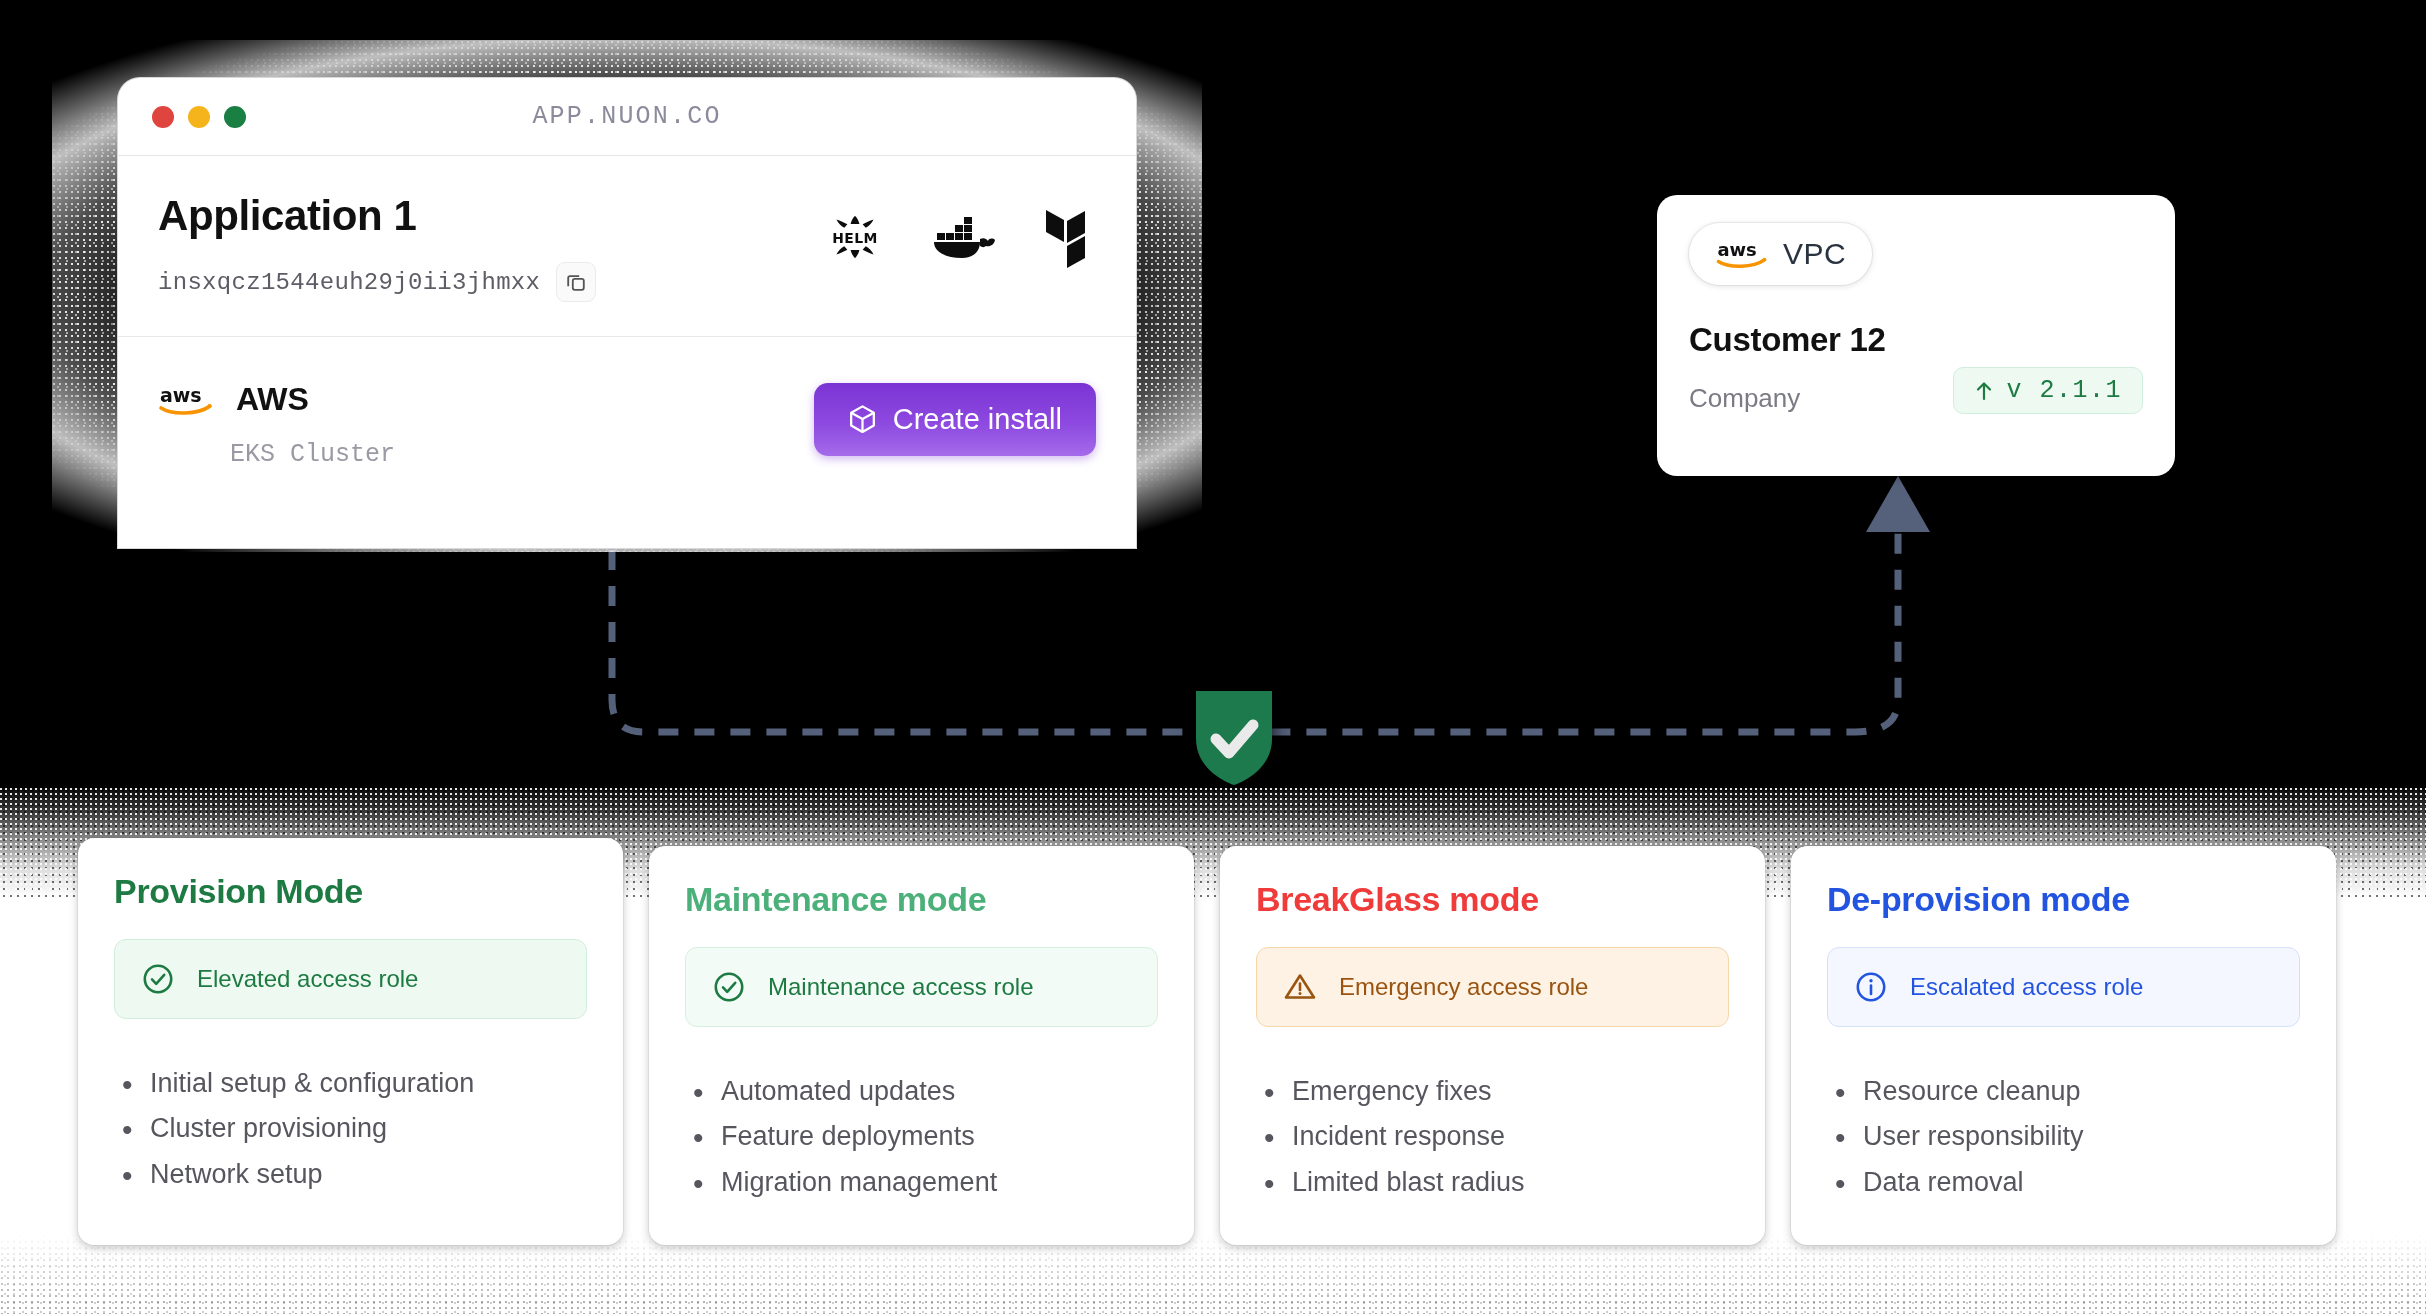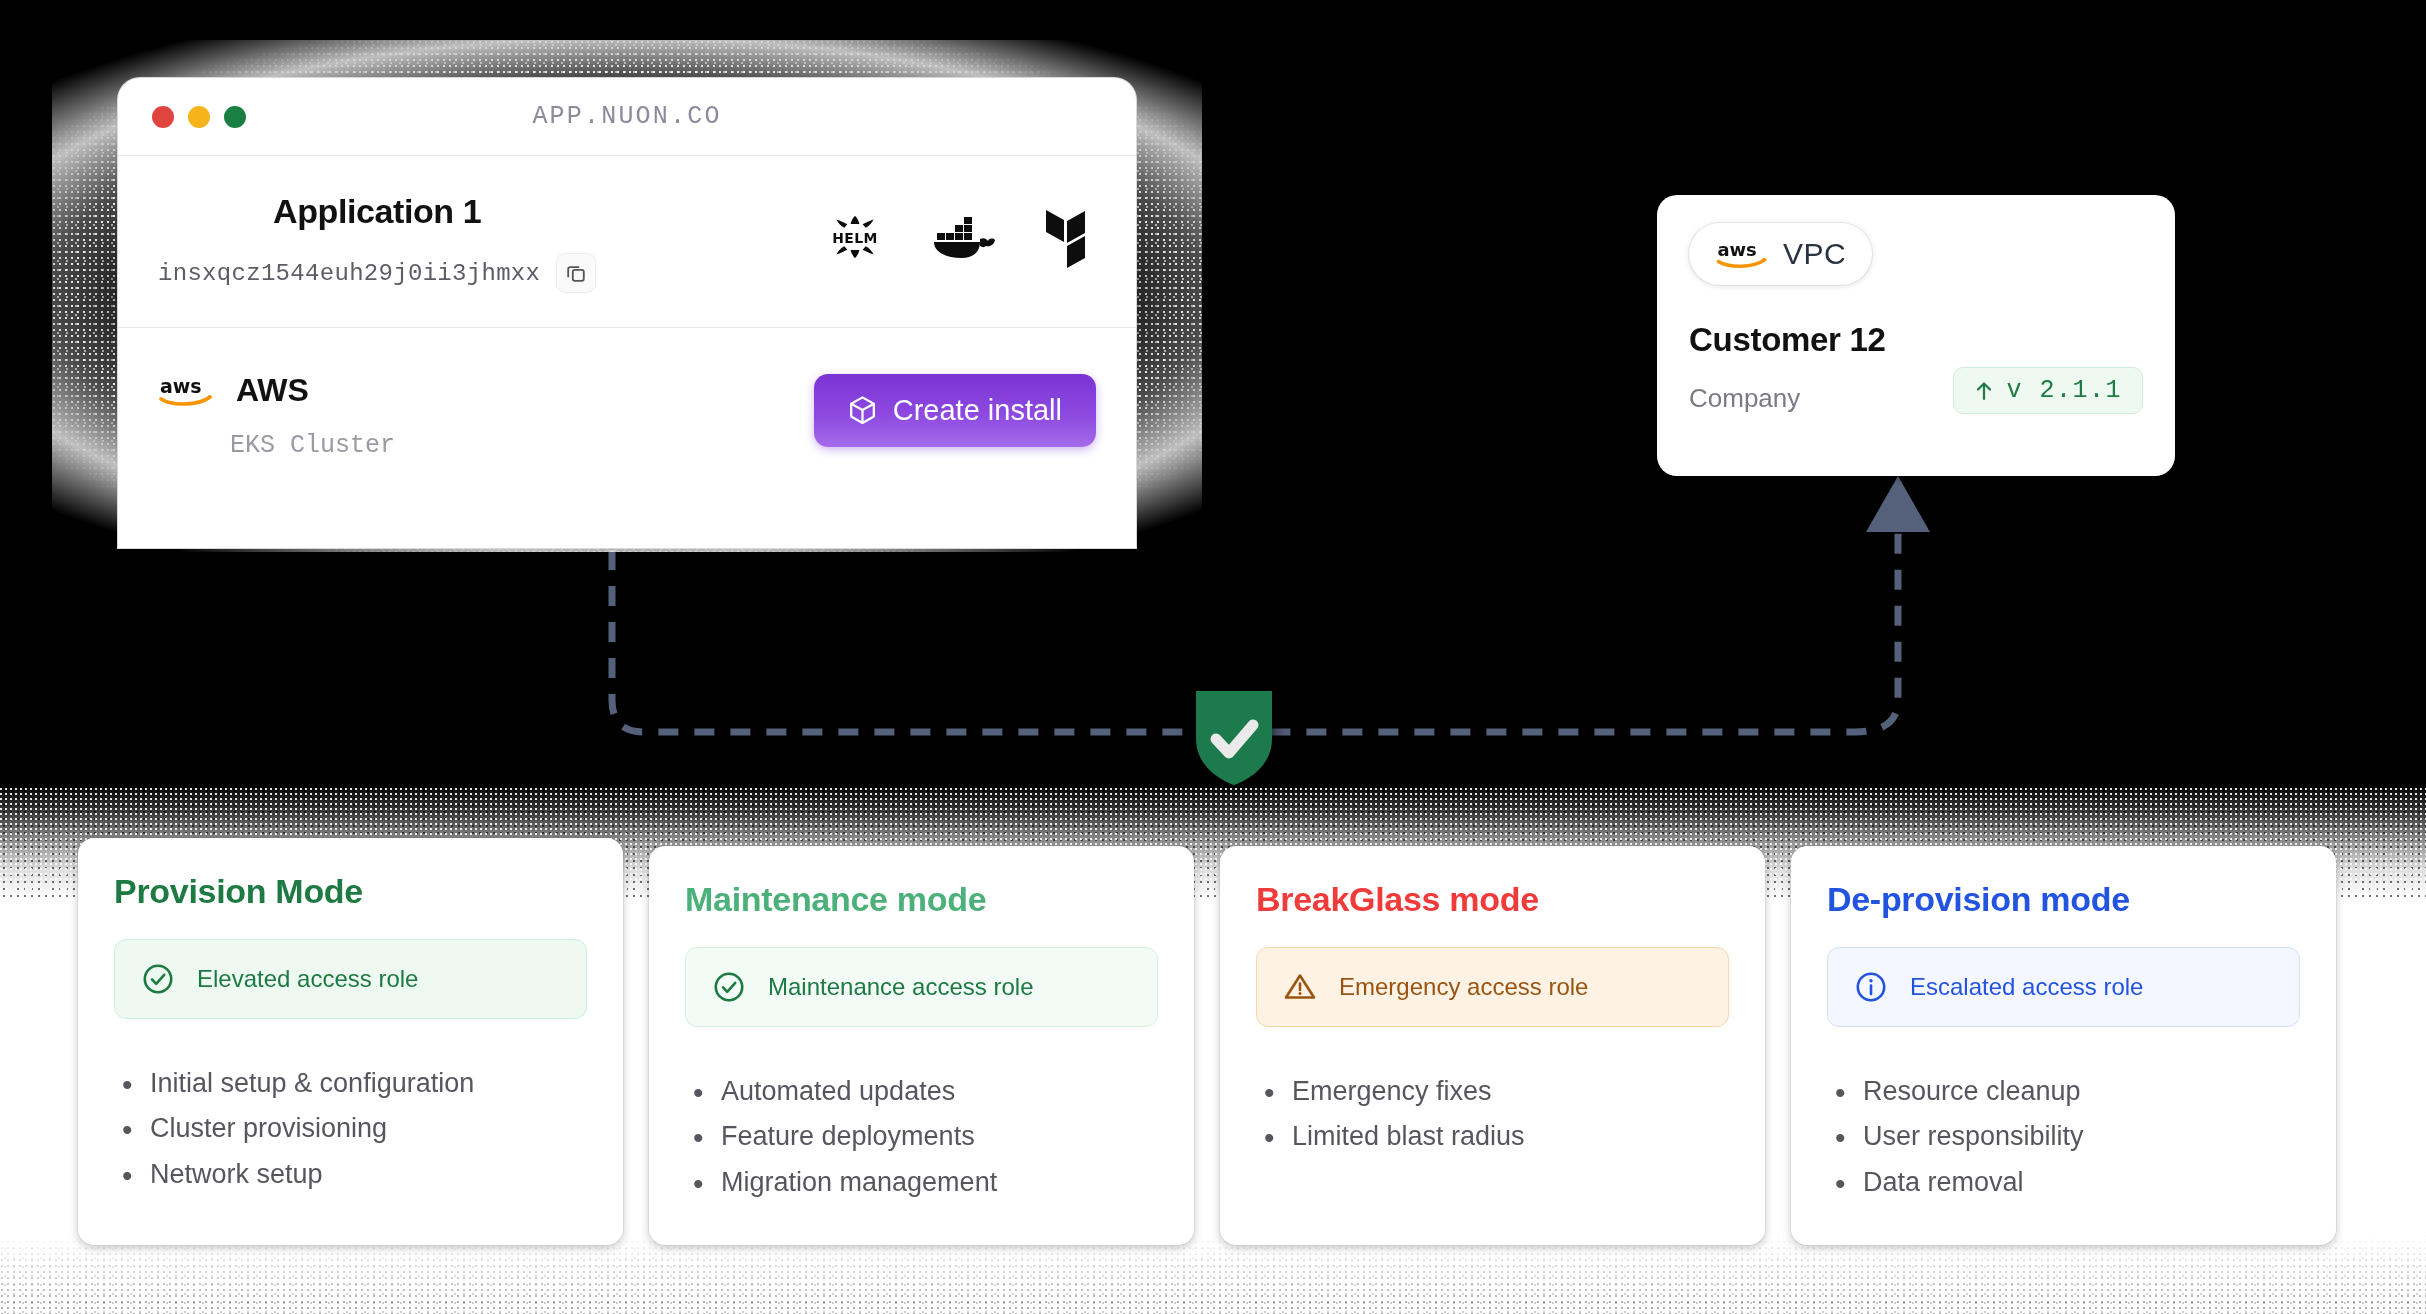--- a/index.html
+++ b/index.html
@@ -55,21 +55,21 @@
     font-family: "Liberation Mono", monospace;
     font-size: 25px; letter-spacing: 2.2px; color: #8b8b9b; font-weight: 400;
   }
 
   .app-body { padding: 0; }
   .app-section-1 {
     display: flex; align-items: flex-start; justify-content: space-between;
     padding: 36px 40px 34px 40px;
     border-bottom: 1px solid #e8e8e8;
   }
-  .app-name { font-size: 34px; font-weight: 700; color: #111; letter-spacing: -.4px; text-align: center; }
+  .app-name { font-size: 42px; font-weight: 700; color: #111; letter-spacing: -.4px; }
   .app-id-row { display: flex; align-items: center; gap: 16px; margin-top: 22px; }
   .app-id {
     font-family: "Liberation Mono", monospace;
     font-size: 24px; color: #5d5d66; letter-spacing: .3px;
   }
   .copy-btn {
     width: 40px; height: 40px; border-radius: 9px;
     background: #fafafa; border: 1px solid #ebebeb;
     display: flex; align-items: center; justify-content: center;
     cursor: pointer;
@@ -389,20 +389,21 @@
             <svg width="34" height="34" viewBox="0 0 34 34" fill="none" stroke="#9a5411" stroke-width="2.6" stroke-linejoin="round">
               <path d="M17 5.5 L31 27.5 H3 Z"></path>
               <path d="M17 13.5 V20" stroke-linecap="round"></path>
               <circle cx="17" cy="23.6" r="1.5" fill="#9a5411" stroke="none"></circle>
             </svg>
           </span>
           <span>Emergency access role</span>
         </div>
         <ul class="mode-list">
           <li>Emergency fixes</li>
+          <li>Incident response</li>
           <li>Limited blast radius</li>
         </ul>
       </div>
 
       <div class="mode-card short">
         <div class="mode-title" style="color:#2354e0">De-provision mode</div>
         <div class="role-badge" style="background:#f4f7ff;border:1px solid #d4e0fb;color:#2354e0">
           <span>
             <svg width="34" height="34" viewBox="0 0 34 34" fill="none" stroke="#2354e0" stroke-width="2.6">
               <circle cx="17" cy="17" r="13.2"></circle>

